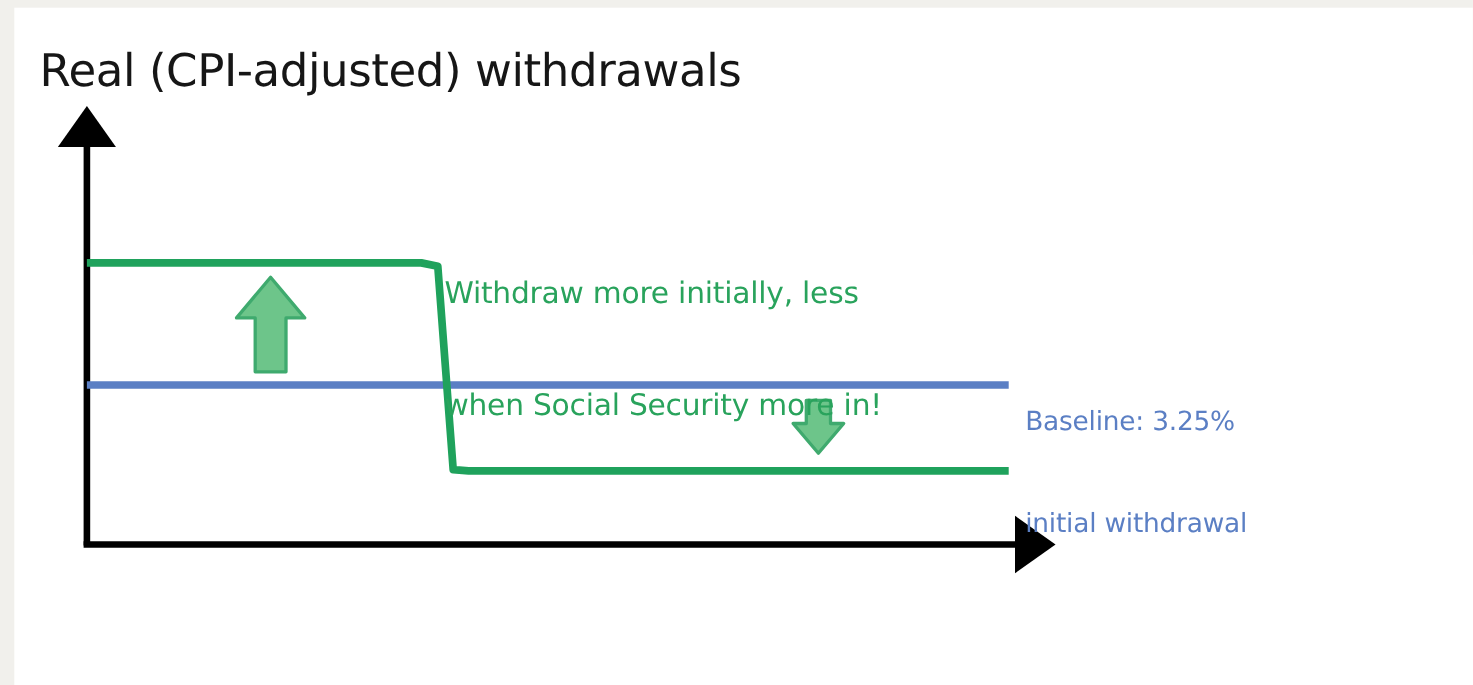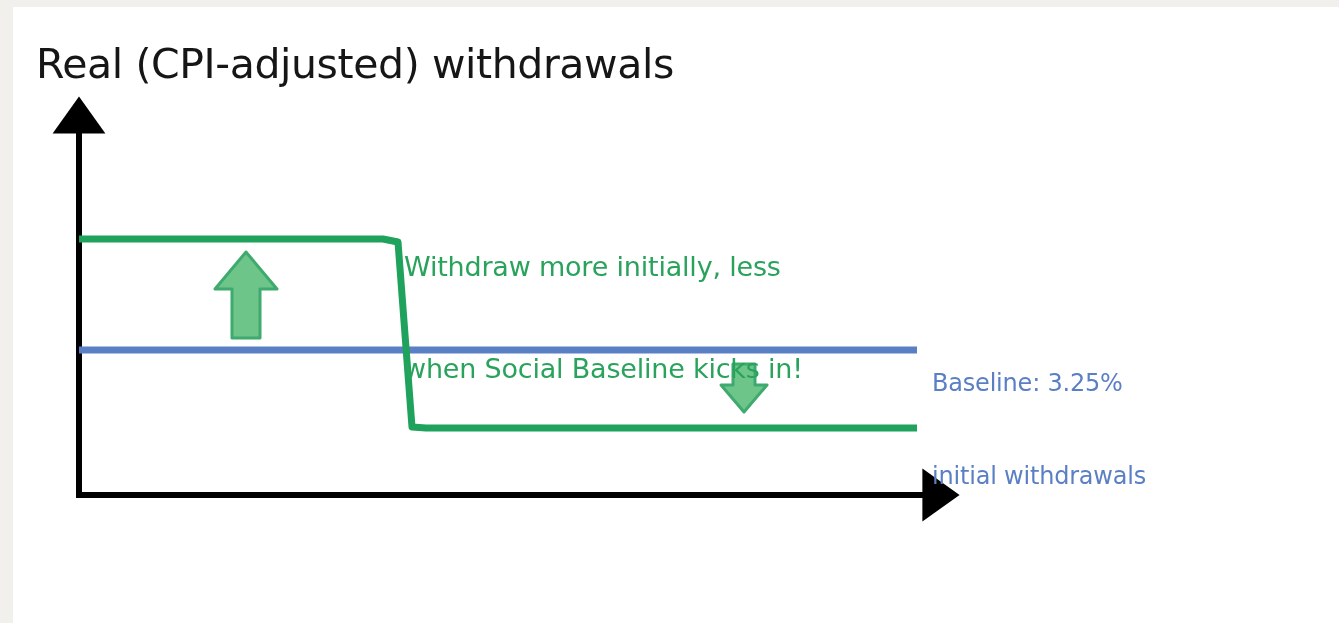--- a/index.html
+++ b/index.html
@@ -110,22 +110,22 @@
 
     <path d="M246,252 L277,289 L260,289 L260,338 L232,338 L232,289 L215,289 Z" fill="#6dc58a" stroke="#3faa6e" stroke-width="3" stroke-linejoin="round"></path>
 
     <path d="M744,412 L767,385 L755,385 L755,364 L733,364 L733,385 L721,385 Z" fill="#6dc58a" stroke="#3faa6e" stroke-width="3" stroke-linejoin="round"></path>
   </svg>
 
   <div class="txt" id="chart-title">Real (CPI-adjusted) withdrawals</div>
 
   <div class="txt" id="green-note">
     <div>Withdraw more initially, less</div>
-    <div>when Social Baseline kicks in!</div>
+    <div>when Social Security more in!</div>
   </div>
 
   <div class="txt" id="blue-note">
     <div>Baseline: 3.25%</div>
-    <div>initial withdrawals</div>
+    <div>initial withdrawal</div>
   </div>
 
 
 </div>
 
 </body></html>

